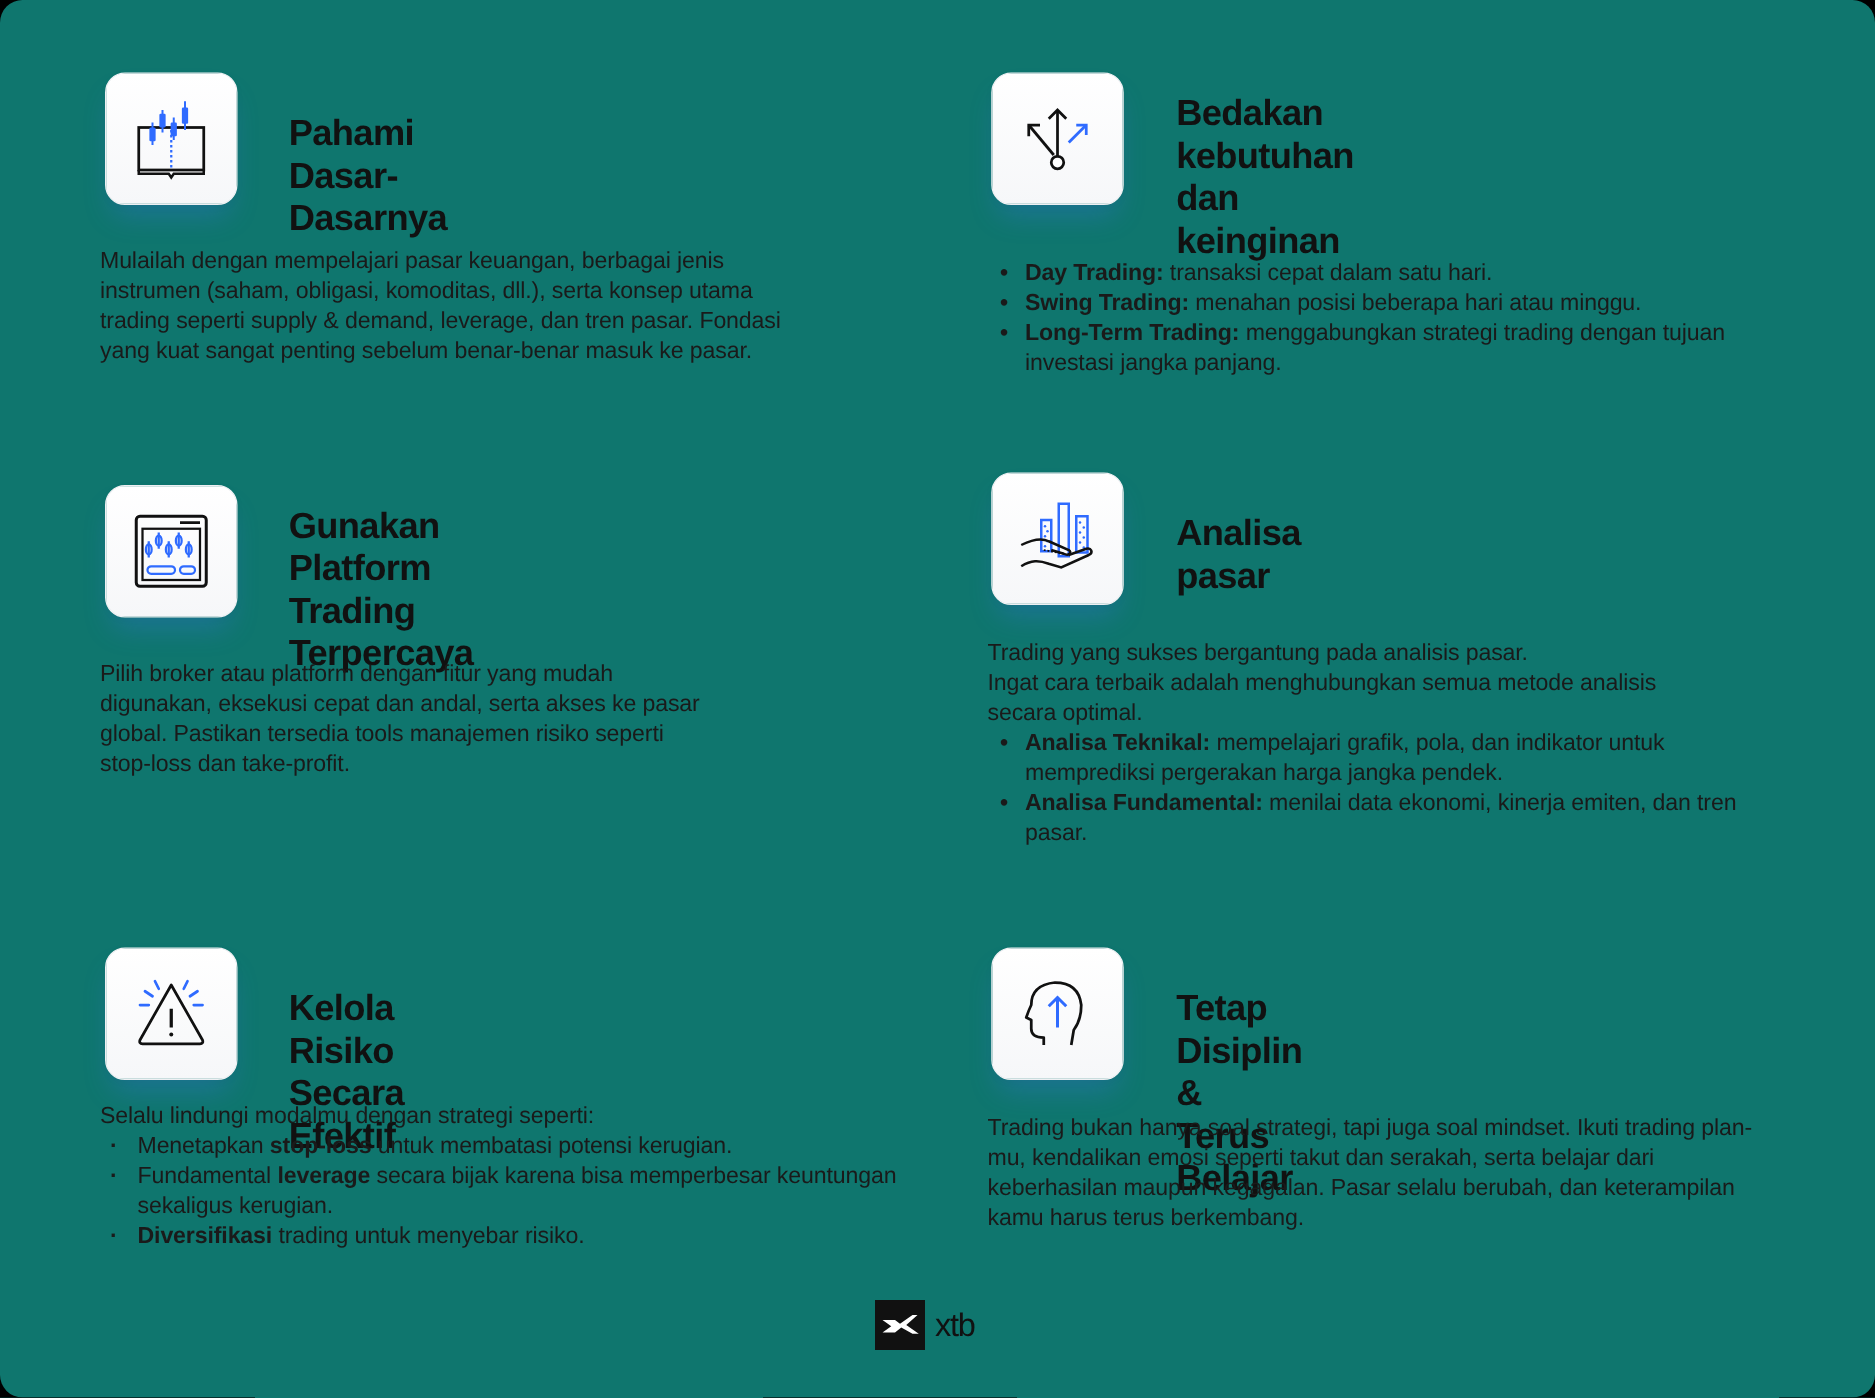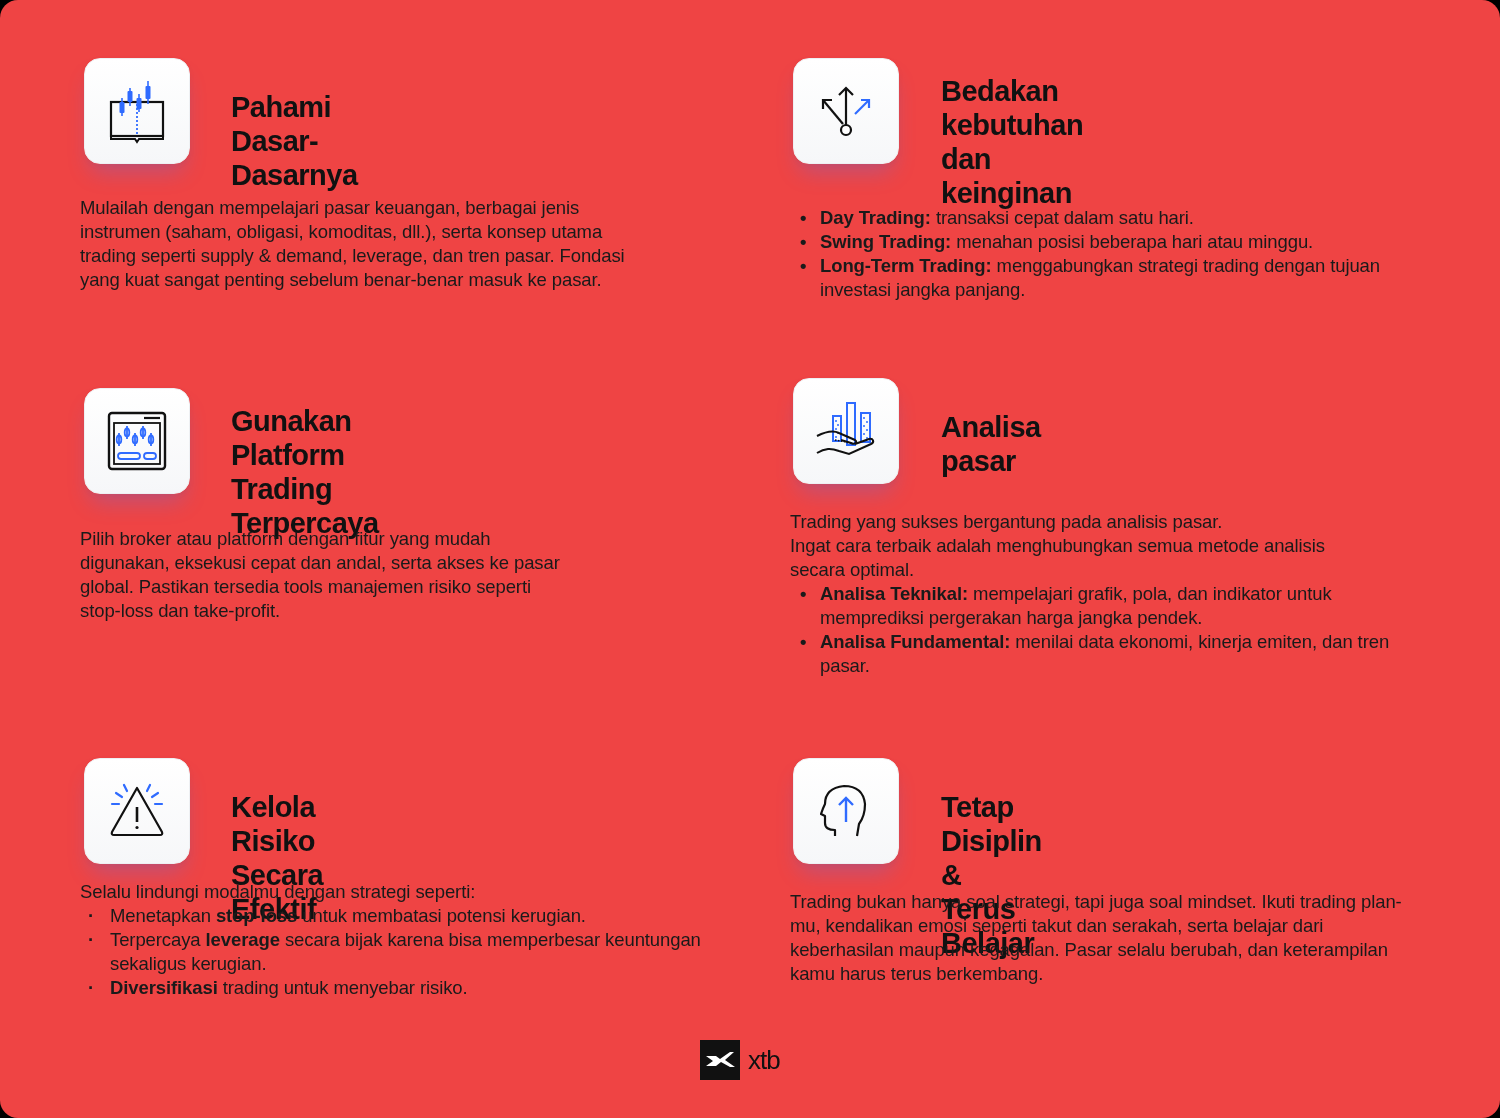--- a/index.html
+++ b/index.html
@@ -1,19 +1,19 @@
 <!DOCTYPE html>
 <html><head>
 <meta charset="utf-8">
 <style>
   html, body { margin: 0; padding: 0; background: #000; }
   body { width: 1500px; height: 1118px; overflow: hidden; }
   .page {
     position: relative; width: 1500px; height: 1118px;
-    background: #ef4444; border-radius: 18px; overflow: hidden;
+    background: #0f766e; border-radius: 18px; overflow: hidden;
     font-family: "Liberation Sans", "DejaVu Sans", sans-serif; color: #111;
   }
   .card { position: absolute; }
   .icon-box {
     position: absolute; width: 104px; height: 104px;
     border-radius: 16px;
     background: linear-gradient(180deg, #ffffff 0%, #f6f7f9 100%);
     border: 1px solid #eef0f3;
     box-shadow: 0 14px 22px -6px rgba(70,120,255,0.28), 0 2px 6px rgba(0,0,0,0.04);
     display: flex; align-items: center; justify-content: center;
@@ -180,21 +180,21 @@
           <line x1="56" y1="17" x2="50" y2="21"></line>
           <line x1="60" y1="28" x2="53" y2="28"></line>
         </g>
       </svg>
     </div>
     <h2 class="title" style="left:231px; top:790px;">Kelola Risiko Secara Efektif</h2>
     <div class="body small-bullets" style="left:80px; top:880px; width:650px;">
       <p>Selalu lindungi modalmu dengan strategi seperti:</p>
       <ul>
         <li><span>Menetapkan </span><b>stop-loss</b><span> untuk membatasi potensi kerugian.</span></li>
-        <li><span>Terpercaya </span><b>leverage</b><span> secara bijak karena bisa memperbesar keuntungan sekaligus kerugian.</span></li>
+        <li><span>Fundamental </span><b>leverage</b><span> secara bijak karena bisa memperbesar keuntungan sekaligus kerugian.</span></li>
         <li><span></span><b>Diversifikasi</b><span> trading untuk menyebar risiko.</span></li>
       </ul>
     </div>
   </div>
 
   <div class="card">
     <div class="icon-box" style="left:793px; top:758px;">
       <svg viewBox="0 0 70 70">
         <path d="M24 60 L24 54 Q14 54 14 47 L14 40 L10 38 Q12 32 14 28 Q14 12 33 10 Q52 10 54 28 Q54 40 48 48 L46 60" fill="none" stroke="#111" stroke-width="2.2" stroke-linejoin="round"></path>
         <line x1="35" y1="46" x2="35" y2="22" stroke="#2f6bff" stroke-width="2.4"></line>

